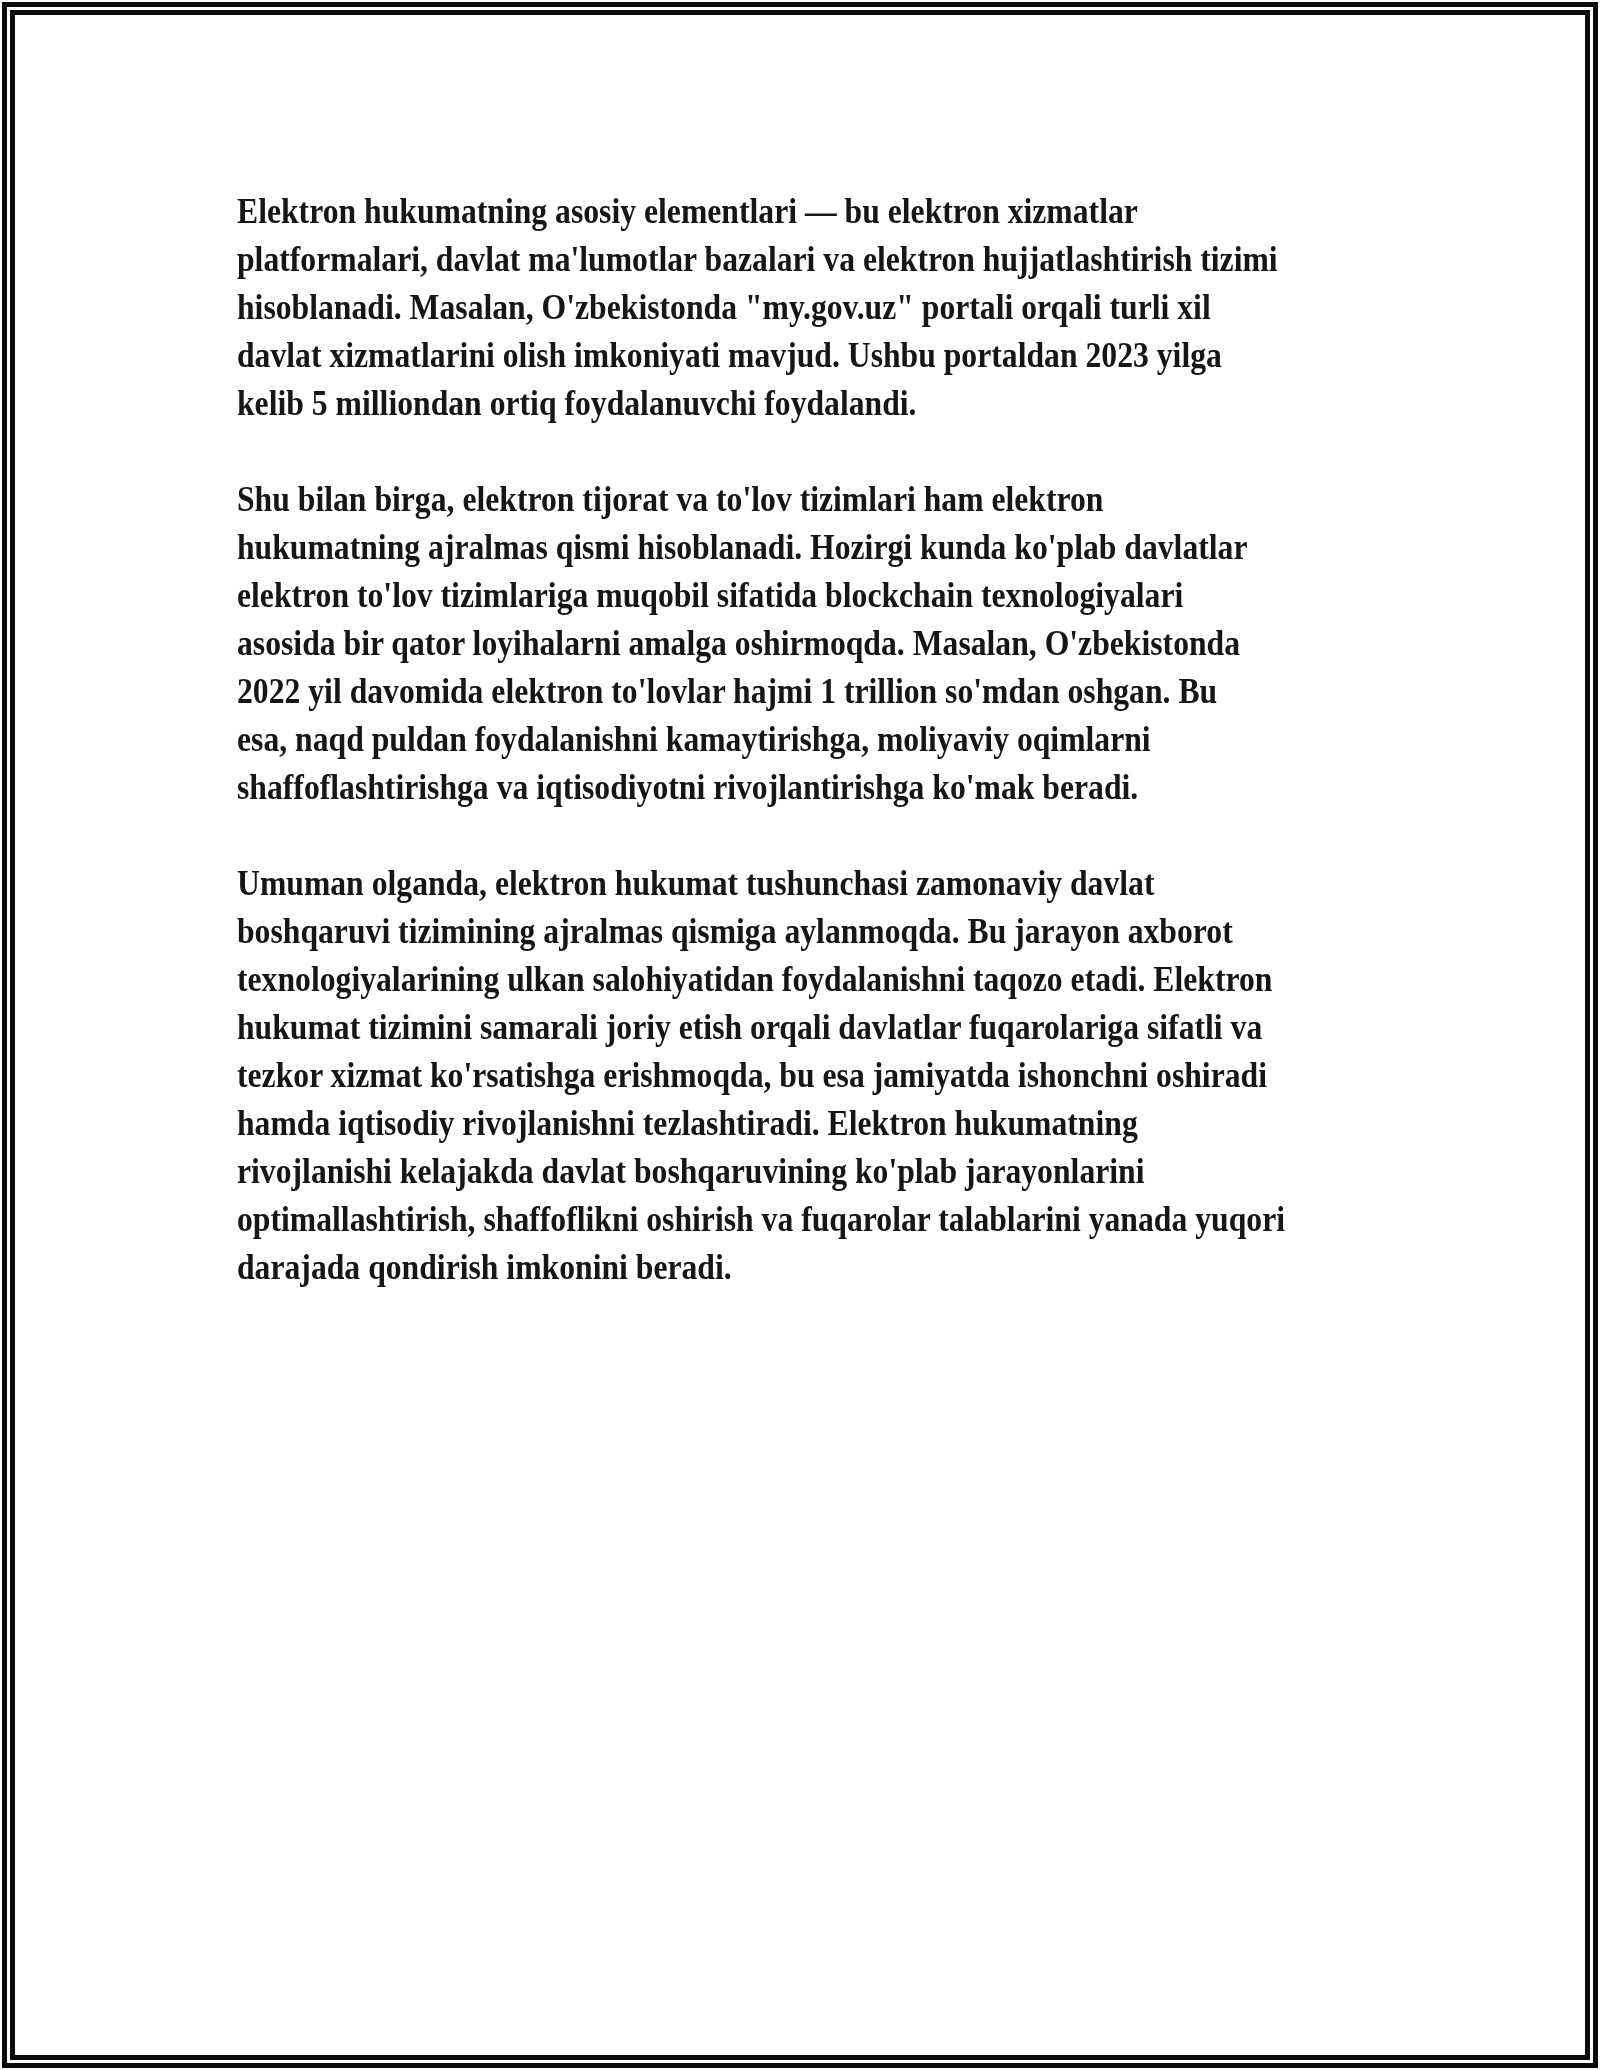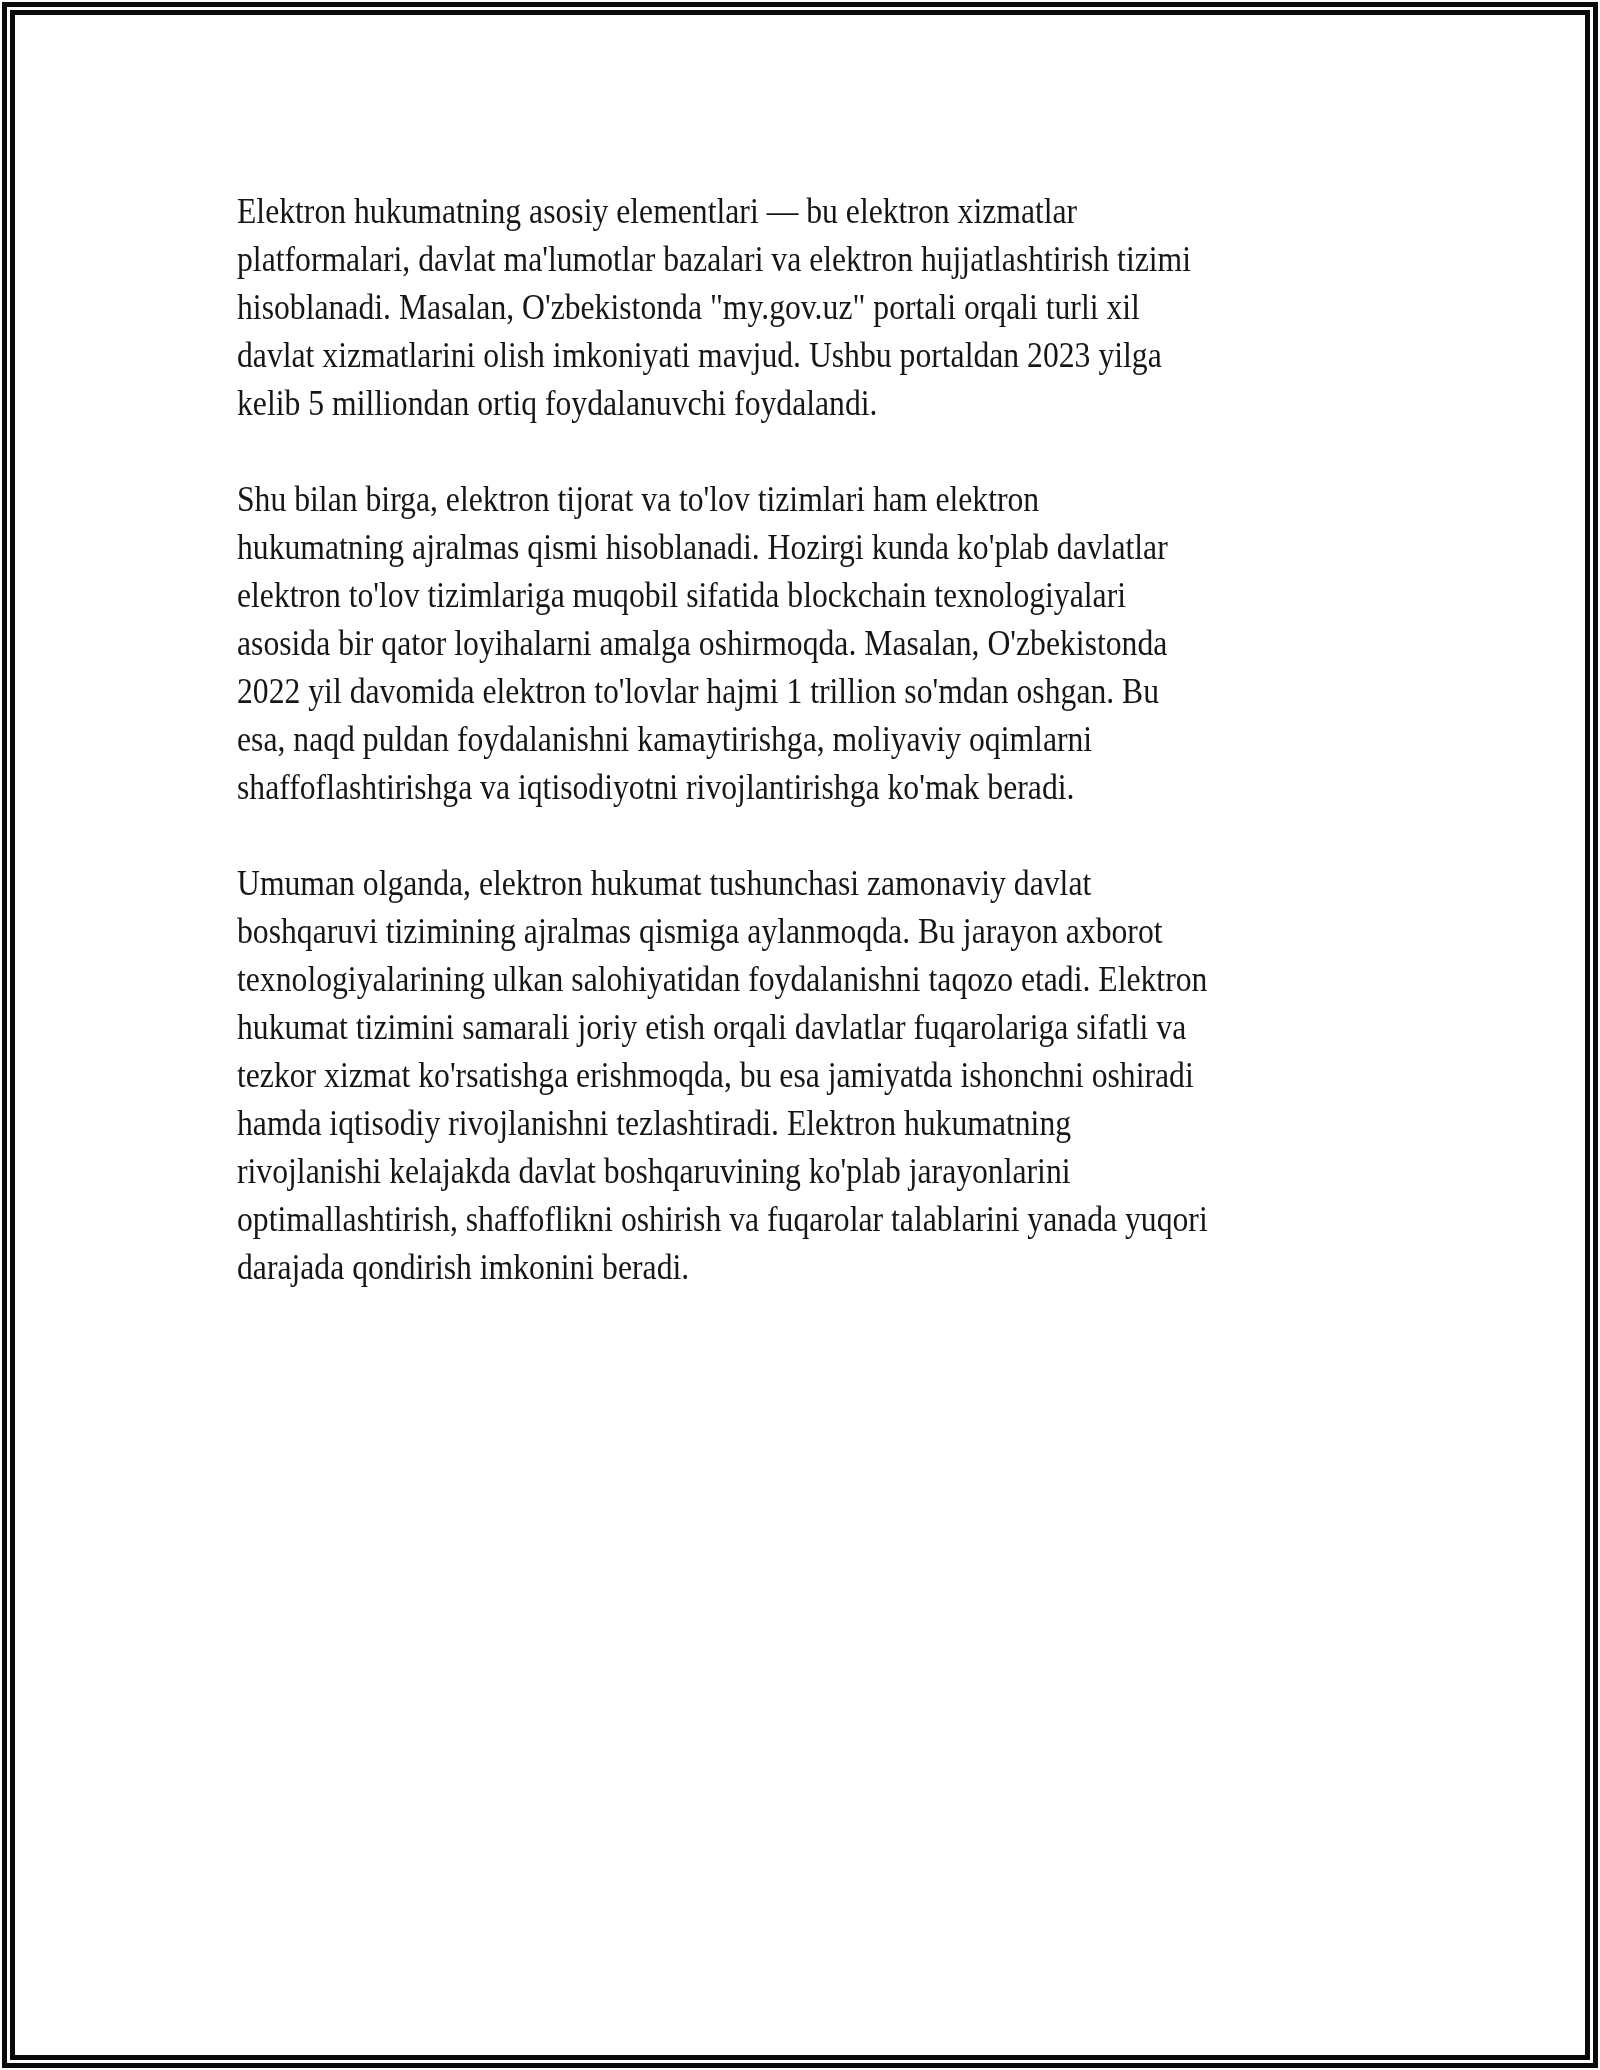--- a/index.html
+++ b/index.html
@@ -13,20 +13,21 @@
     height: 2070px;
     position: relative;
     overflow: hidden;
     font-family: "Liberation Serif", "DejaVu Serif", serif;
   }
   .outer-frame {
     position: absolute;
     top: 2px; left: 2px; right: 2px; bottom: 2px;
     border: 5px solid var(--border-color, #0a0a0a);
     background: #ffffff;
+    font-weight: bold;
   }
   .inner-frame {
     position: absolute;
     top: 3px; left: 3px; right: 3px; bottom: 3px;
     border: 5px solid var(--border-color, #0a0a0a);
     background: var(--page-bg, #ffffff);
   }
   .text-block {
     position: absolute;
     left: 222px;   

